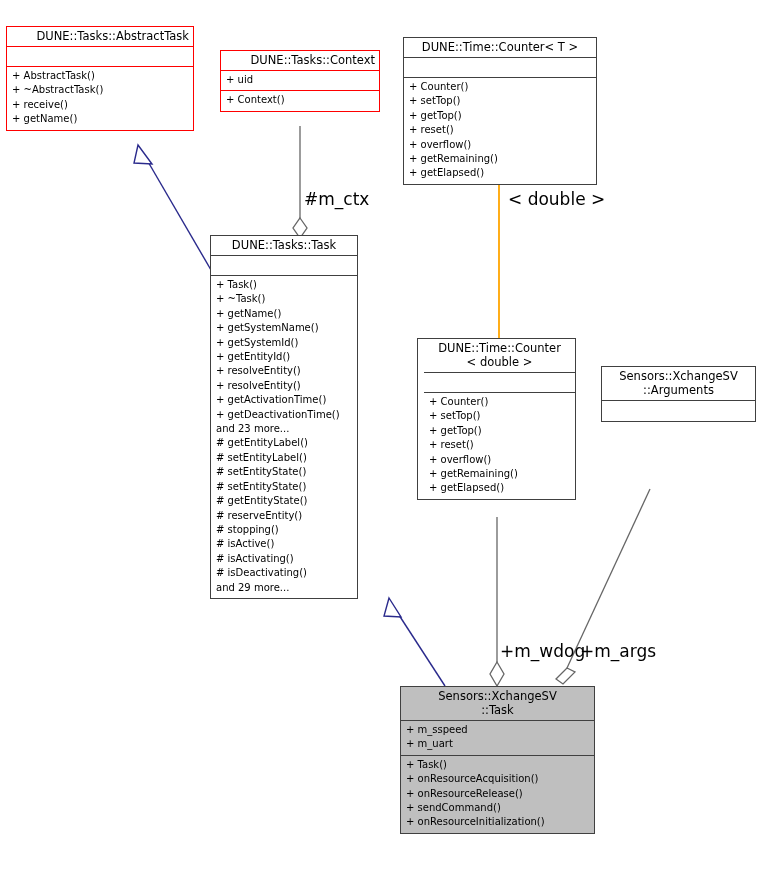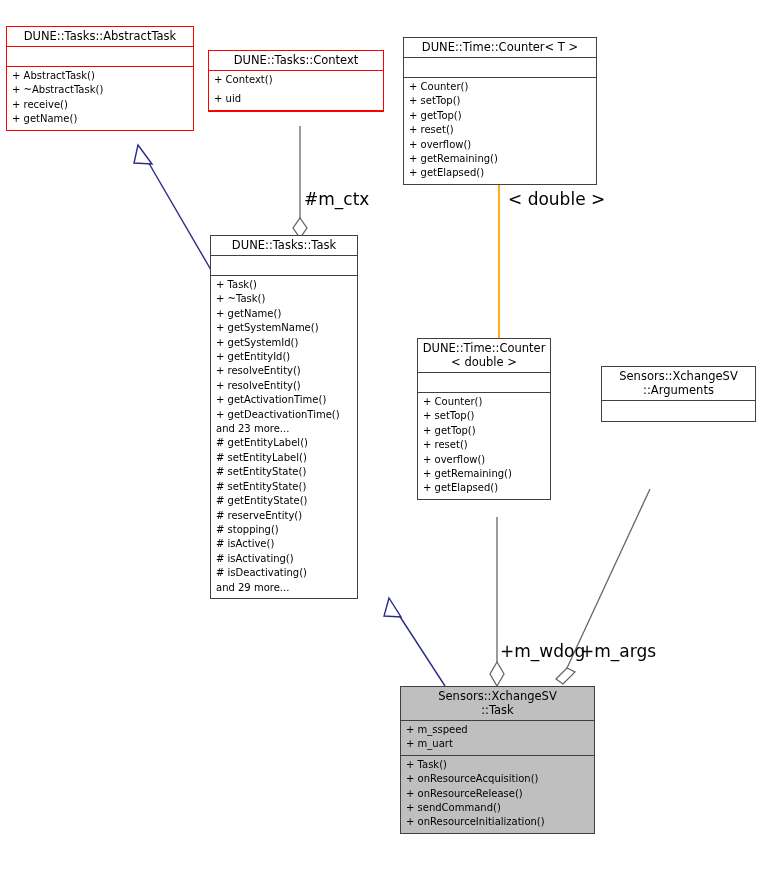--- a/index.html
+++ b/index.html
@@ -37,21 +37,21 @@
   }
   .uml-title {
     box-sizing: border-box;
     text-align: center;
     padding: 2px 4px 3px 4px;
     font-size: 11.5px;
     line-height: 14px;
     color: #000000;
     border-bottom: 1px solid #404040;
   }
-  .red .uml-title { border-bottom-color: #ff0000; }
+  .red .uml-title { border-bottom-color: #ff0000; text-align: right; }
   .uml-section {
     box-sizing: border-box;
     padding: 2px 4px 3px 5px;
     font-size: 10px;
     line-height: 14.4px;
     color: #000000;
     border-bottom: 1px solid #404040;
   }
   .red .uml-section { border-bottom-color: #ff0000; }
   .uml-section.last { border-bottom: none; }
@@ -108,27 +108,27 @@
     <div class="uml-title">DUNE::Tasks::AbstractTask</div>
     <div class="uml-section empty"></div>
     <div class="uml-section last">
       <div class="uml-row">+ AbstractTask()</div>
       <div class="uml-row">+ ~AbstractTask()</div>
       <div class="uml-row">+ receive()</div>
       <div class="uml-row">+ getName()</div>
     </div>
   </div>
 
-  <div class="uml-box red" style="left:208px; top:50px; width:176px;">
+  <div class="uml-box red" style="left:220px; top:50px; width:160px;">
     <div class="uml-title">DUNE::Tasks::Context</div>
-    <div class="uml-section last">
-      <div class="uml-row">+ Context()</div>
-    </div>
     <div class="uml-section">
       <div class="uml-row">+ uid</div>
+    </div>
+    <div class="uml-section last">
+      <div class="uml-row">+ Context()</div>
     </div>
   </div>
 
   <div class="uml-box" style="left:403px; top:4px; width:194px;margin-top:33px;">
     <div class="uml-title">DUNE::Time::Counter&lt; T &gt;</div>
     <div class="uml-section empty"></div>
     <div class="uml-section last">
       <div class="uml-row">+ Counter()</div>
       <div class="uml-row">+ setTop()</div>
       <div class="uml-row">+ getTop()</div>
@@ -161,21 +161,21 @@
       <div class="uml-row"># getEntityState()</div>
       <div class="uml-row"># reserveEntity()</div>
       <div class="uml-row"># stopping()</div>
       <div class="uml-row"># isActive()</div>
       <div class="uml-row"># isActivating()</div>
       <div class="uml-row"># isDeactivating()</div>
       <div class="uml-row">and 29 more...</div>
     </div>
   </div>
 
-  <div class="uml-box" style="left:417px; top:338px; width:134px;">
+  <div class="uml-box" style="left:417px; top:338px; width:159px;padding-left:6px;">
     <div class="uml-title">
       <div>DUNE::Time::Counter</div>
       <div>&lt; double &gt;</div>
     </div>
     <div class="uml-section empty"></div>
     <div class="uml-section last">
       <div class="uml-row">+ Counter()</div>
       <div class="uml-row">+ setTop()</div>
       <div class="uml-row">+ getTop()</div>
       <div class="uml-row">+ reset()</div>

